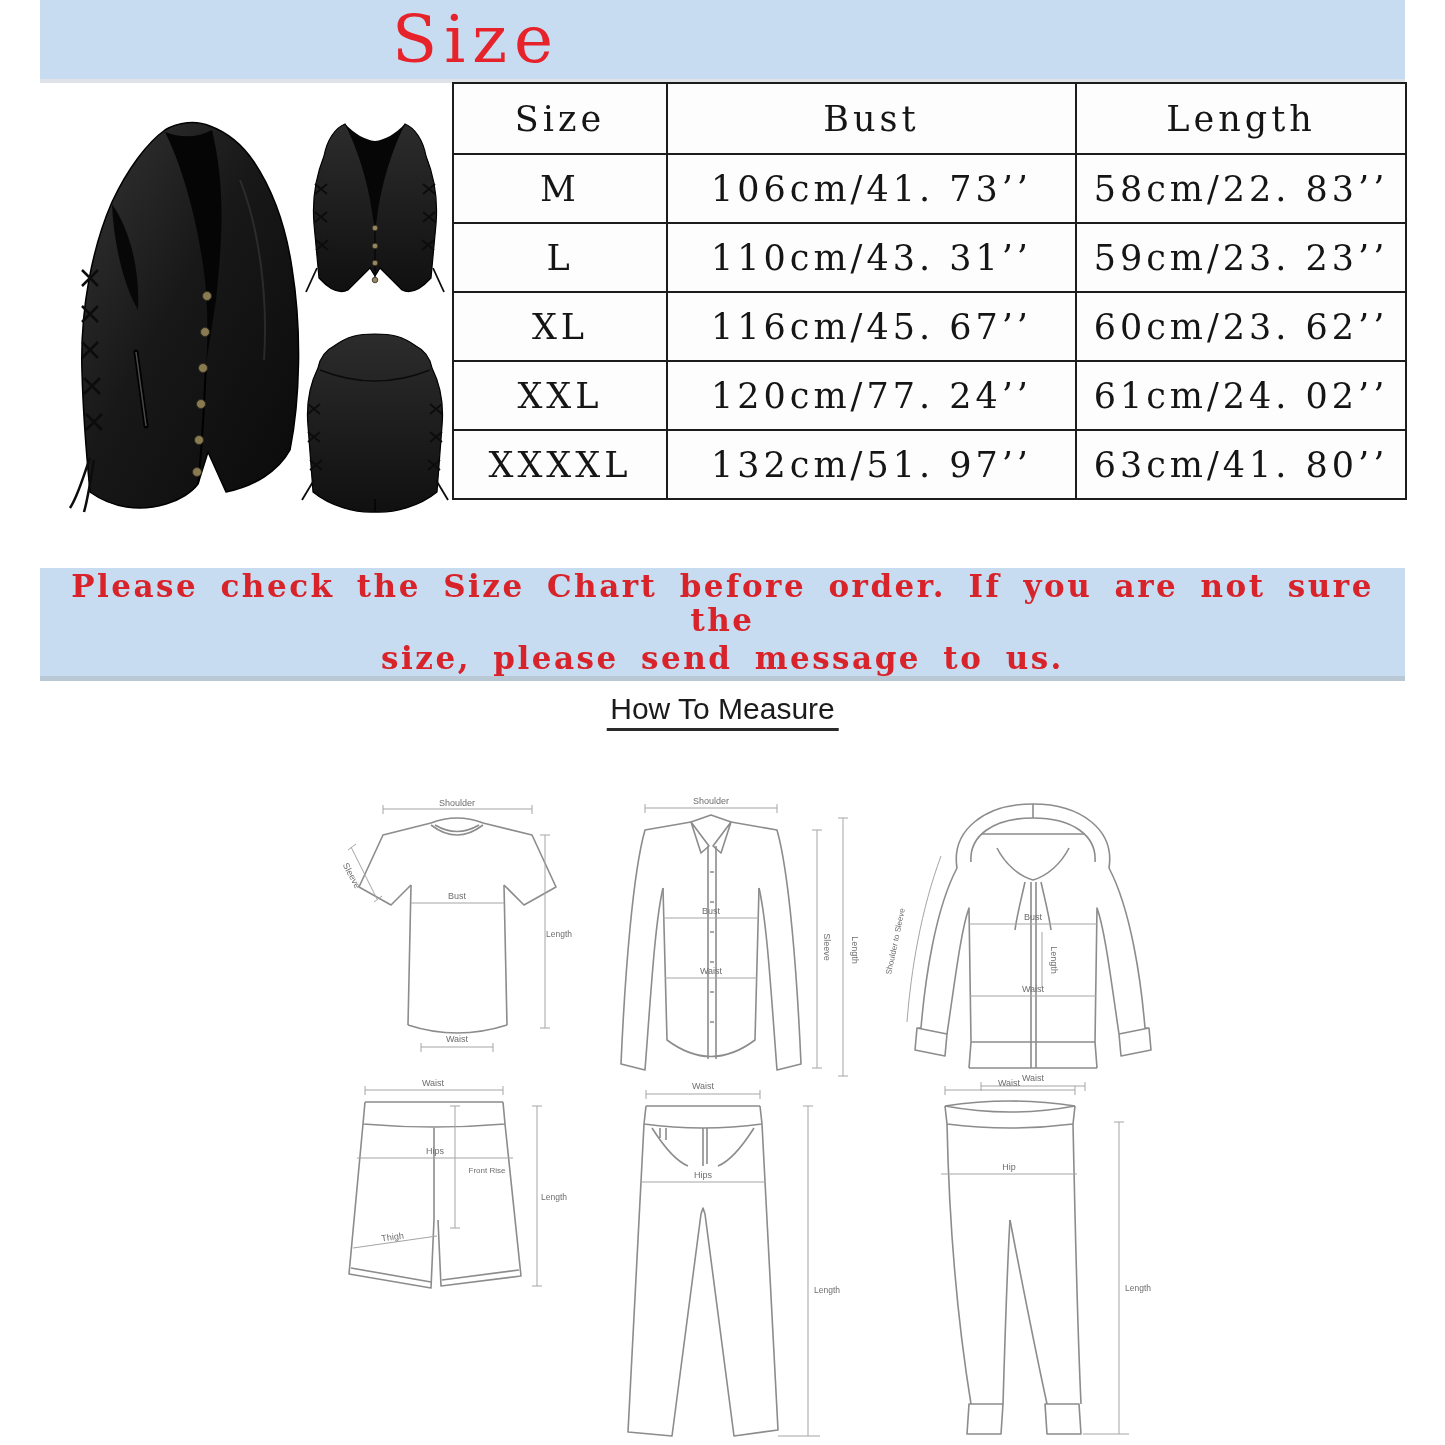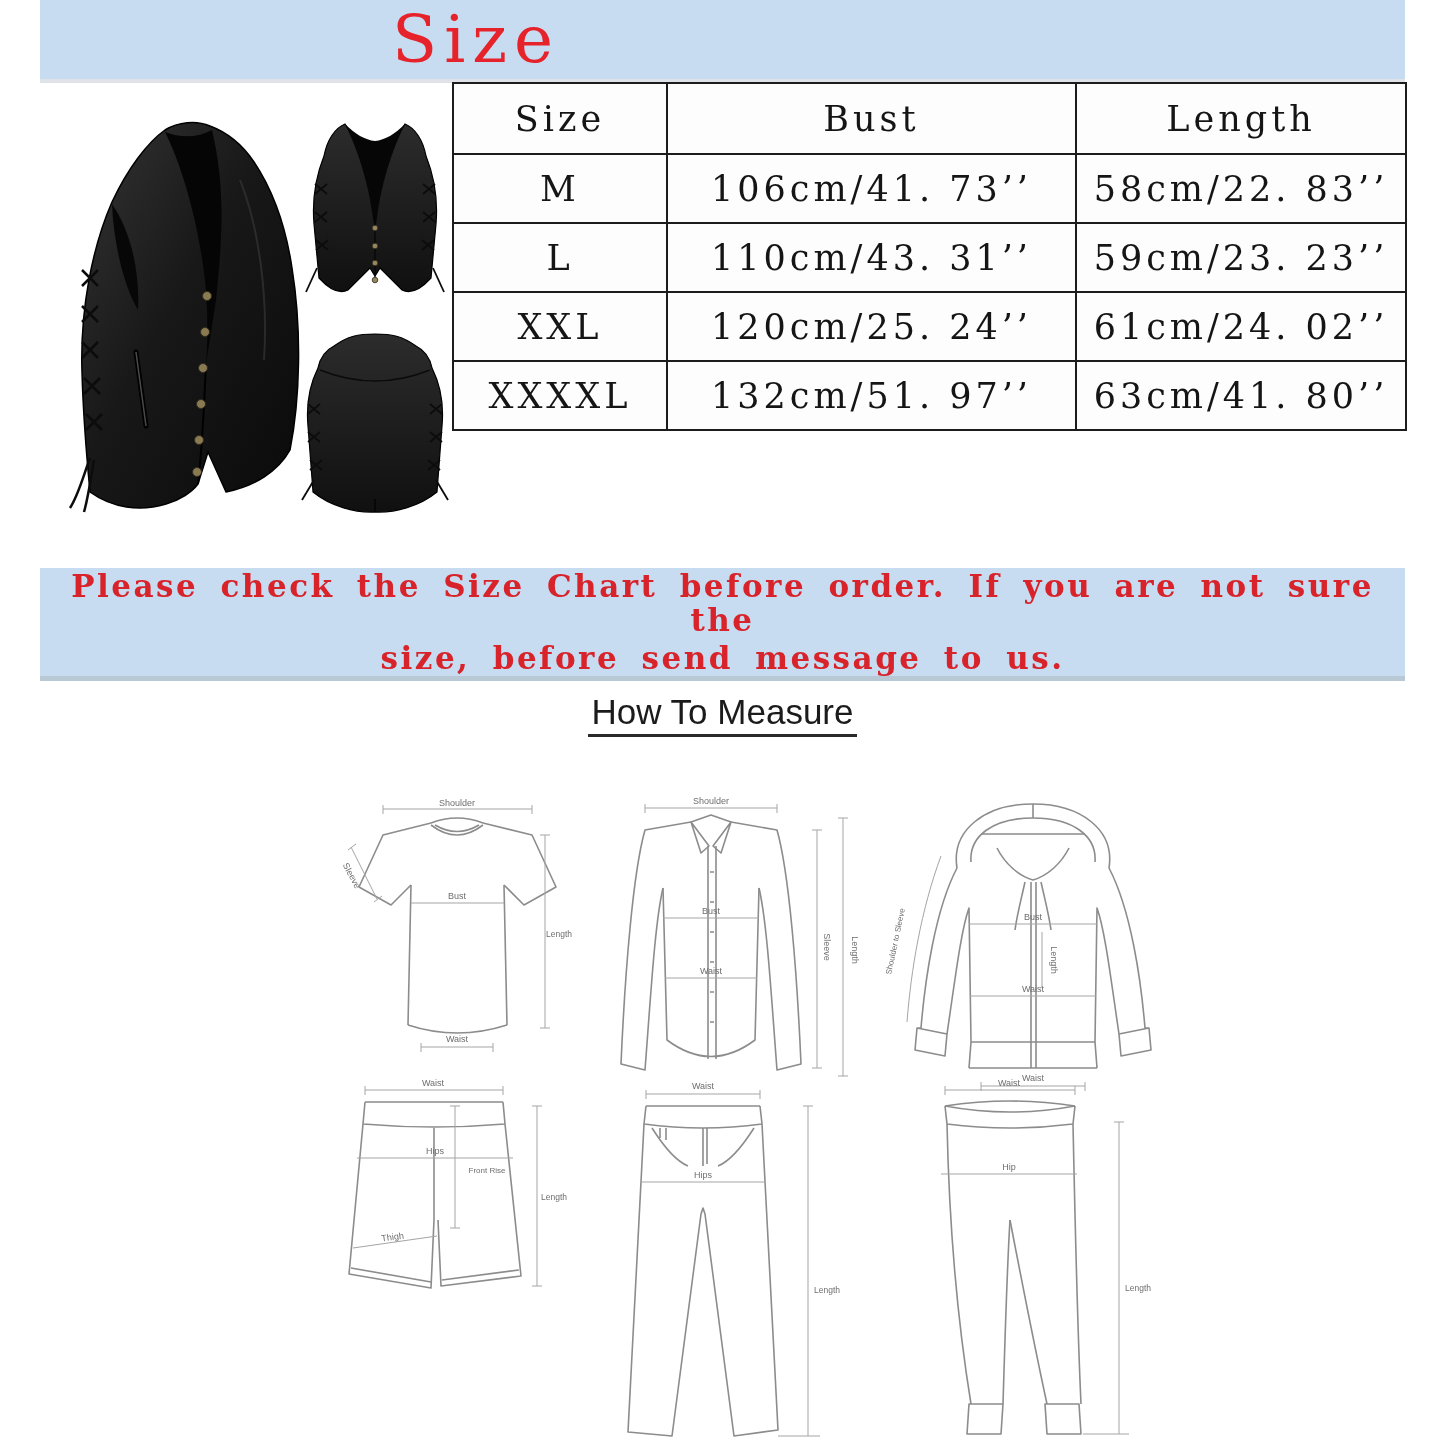--- a/index.html
+++ b/index.html
@@ -36,21 +36,21 @@
     background:#c7dcf0;border-bottom:5px solid #b9c8d5;
     display:flex;flex-direction:column;justify-content:center;align-items:center;gap:4px;
   }
   .notice p{
     margin:0;color:#d8232b;font-weight:bold;font-size:31px;line-height:34px;
     letter-spacing:2.5px;word-spacing:9px;font-family:"DejaVu Serif", serif;text-align:center;
   }
   
   .measure-title{
     position:absolute;top:692px;left:50%;transform:translateX(-50%);
-    font-family:"Liberation Sans", sans-serif;font-size:35px;color:#1b1b1b;
+    font-family:"Liberation Sans", sans-serif;font-size:30px;color:#1b1b1b;
     padding:0 4px 2px 4px;border-bottom:3px solid #2a2a2a;white-space:nowrap;
   }
   .abs{position:absolute;}
   svg text{
     font-family:"Liberation Sans", sans-serif;fill:#6e6e6e;
   }
 </style>
 </head>
 <body>
 
@@ -153,35 +153,40 @@
     <td>M</td>
     <td>106cm/41. 73’’</td>
     <td>58cm/22. 83’’</td>
   </tr>
   <tr>
     <td>L</td>
     <td>110cm/43. 31’’</td>
     <td>59cm/23. 23’’</td>
   </tr>
   <tr>
+    <td>XL</td>
+    <td>116cm/45. 67’’</td>
+    <td>60cm/23. 62’’</td>
+  </tr>
+  <tr>
     <td>XXL</td>
-    <td>120cm/25. 24’’</td>
+    <td>120cm/77. 24’’</td>
     <td>61cm/24. 02’’</td>
   </tr>
   <tr>
     <td>XXXXL</td>
     <td>132cm/51. 97’’</td>
     <td>63cm/41. 80’’</td>
   </tr>
 </tbody>
   </table>
 
 <div class="notice">
   <p>Please check the Size Chart before order. If you are not sure the</p>
-  <p>size, before send message to us.</p>
+  <p>size, please send message to us.</p>
 </div>
 
 <div class="measure-title">How To Measure</div>
 
 <svg class="abs" style="left:335px;top:795px;" width="240" height="285" viewBox="0 0 240 285">
   <g stroke="#8c8c8c" stroke-width="1.6" fill="none" stroke-linejoin="round">
     <path d="M96 28 Q122 18 148 28"></path>
     <path d="M96 30 Q122 50 148 30"></path>
     <path d="M100 30 Q122 43 144 30"></path>
     <path d="M96 28 L48 40 L24 92 L56 110 L76 90"></path>

